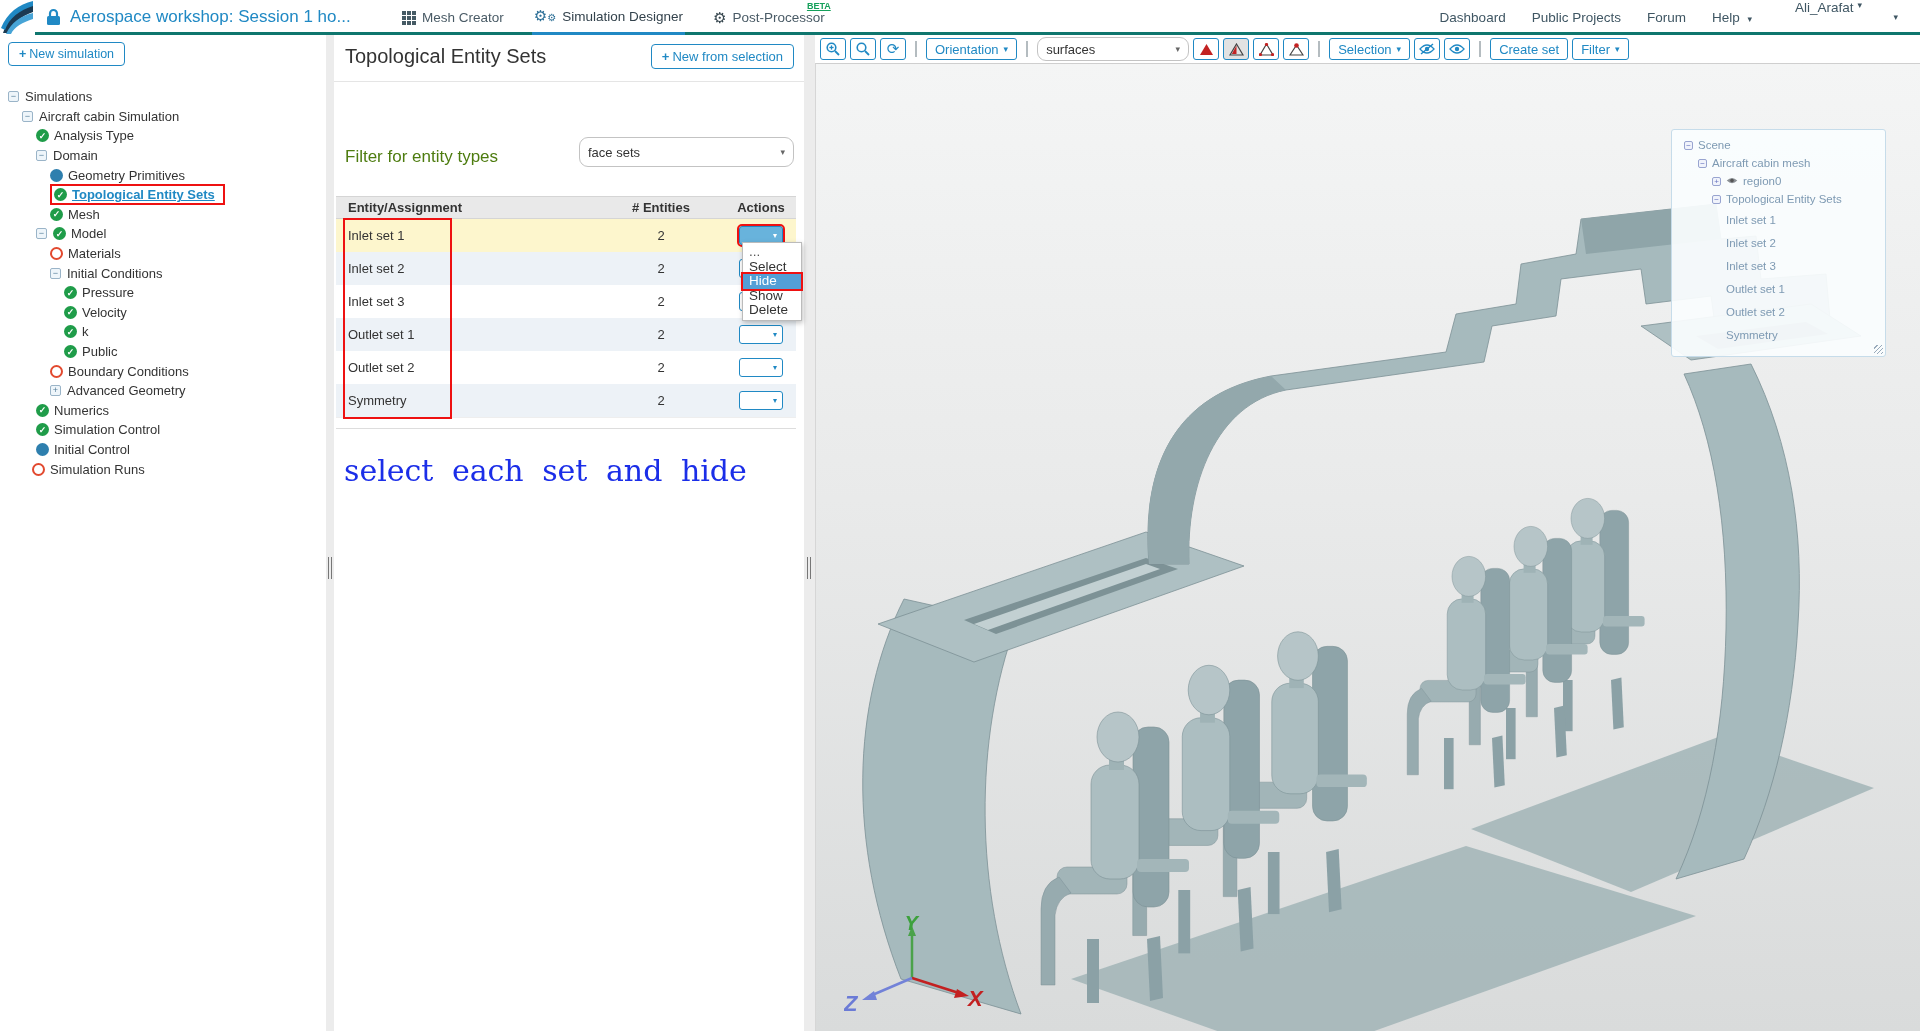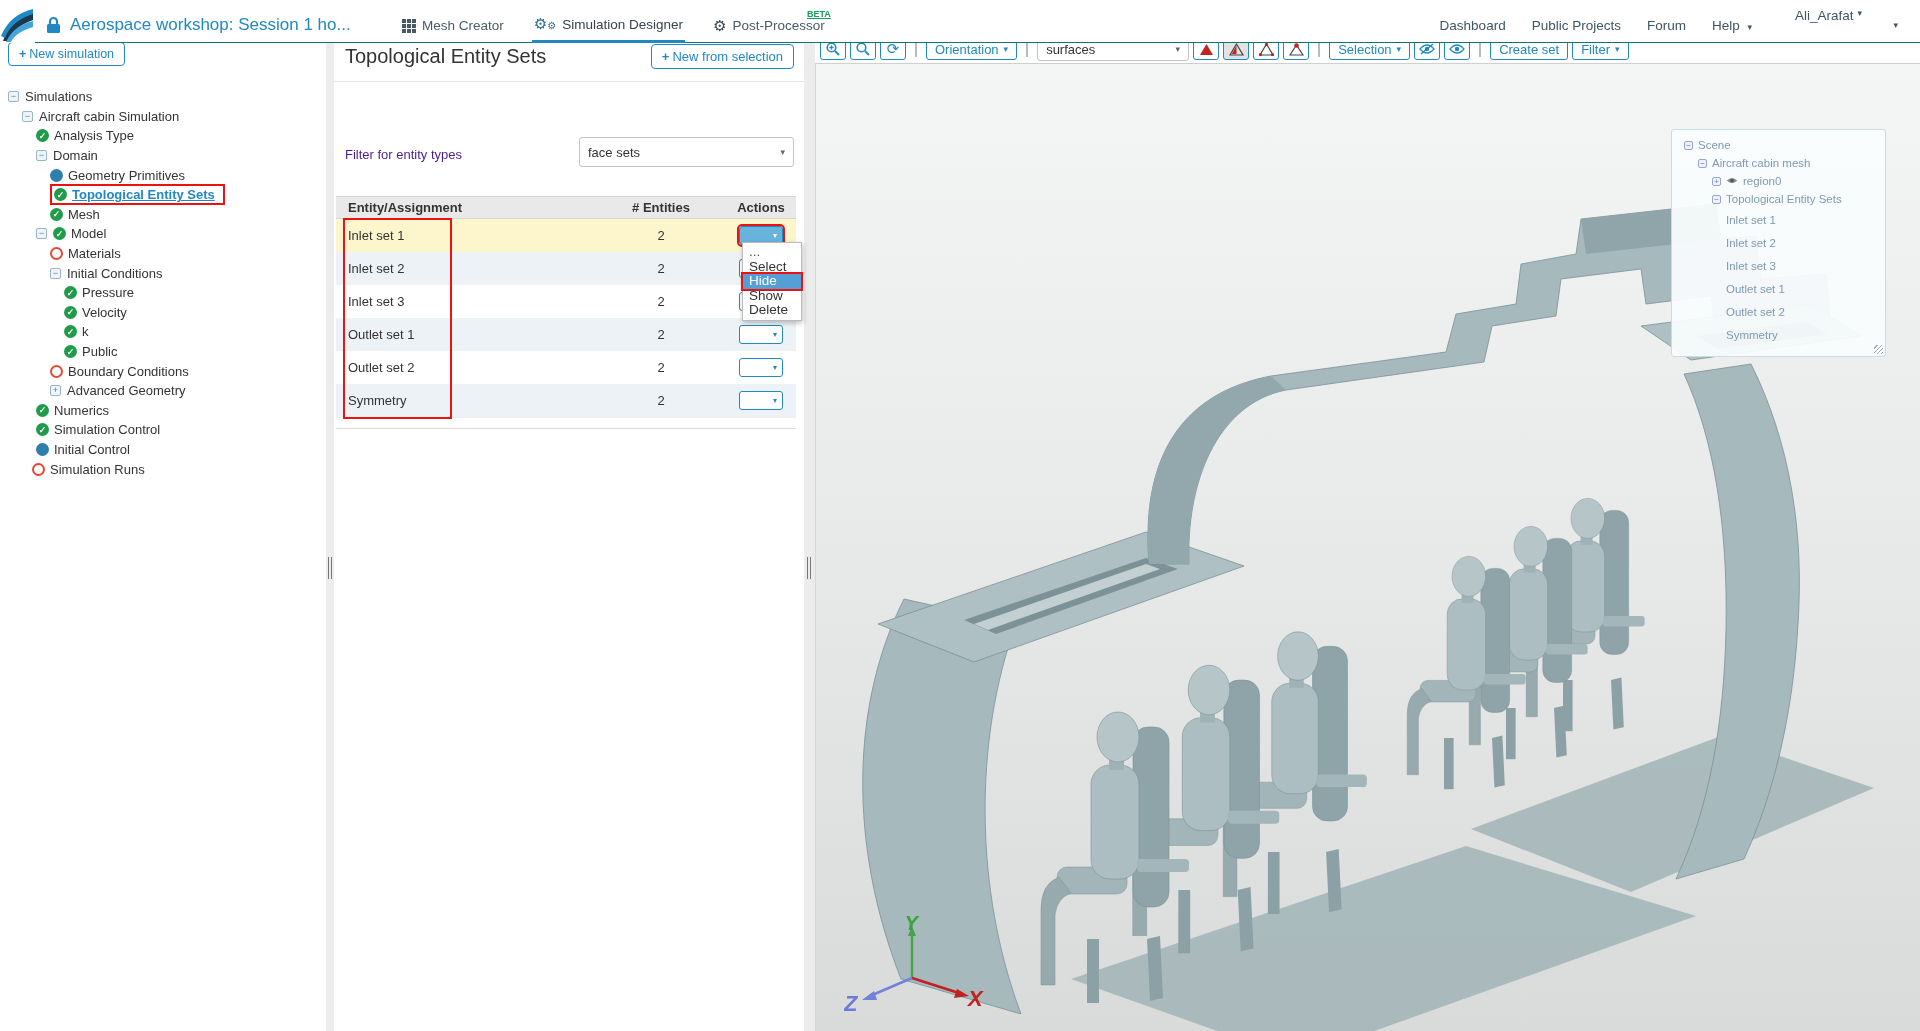--- a/index.html
+++ b/index.html
@@ -1,21 +1,21 @@
 <!DOCTYPE html>
 <html><head>
 <meta charset="utf-8">
 <style>
   * { box-sizing: border-box; margin: 0; padding: 0; }
   html,body { width:1920px; height:1031px; overflow:hidden; background:#fff;
               font-family:"Liberation Sans", sans-serif; }
 
   
-  .topbar { position:absolute; left:0; top:8px; width:1920px; height:35px; background:#fff;
-            border-bottom:1px solid #0f766e; z-index:60; }
+  .topbar { position:absolute; left:0; top:0; width:1920px; height:35px; background:#fff;
+            border-bottom:3px solid #0f766e; z-index:60; }
   .logo { position:absolute; left:0; top:0; width:35px; height:35px; background:#fff; cursor:pointer; }
   .lock { position:absolute; left:46px; top:8px; }
   .proj-title { position:absolute; left:70px; top:7px; font-size:17px; color:#2089c4; cursor:pointer; white-space:nowrap; }
   .tabs { position:absolute; left:400px; top:0; height:35px; display:flex; gap:26px; }
   .tab { position:relative; display:flex; align-items:center; gap:6px; height:35px;
          font-size:13.5px; color:#4a5b66; cursor:pointer; padding:0 2px; }
   .tab.active { border-bottom:3px solid #2089c4; color:#33424c; }
   .tab .beta { position:absolute; top:1px; right:-4px; font-size:9px; color:#14a05a; font-weight:bold;text-decoration:underline; }
   .gear { font-size:15px; color:#2b6e96; }
   .nav { position:absolute; right:168px; top:0; height:35px; display:flex; gap:26px; align-items:center;
@@ -56,22 +56,22 @@
   .handle { position:absolute; top:522px; left:2px; width:6px; height:22px;
             background:repeating-linear-gradient(90deg,#777 0 1px,transparent 1px 3px); cursor:col-resize; }
 
   
   .panel { position:absolute; left:334px; top:35px; width:470px; height:996px; background:#fff; }
   .p-title { position:absolute; left:11px; top:10px; font-size:20px; color:#333; }
   .p-newsel { position:absolute; right:10px; top:9px; font-size:13px; }
   .p-sep { position:absolute; left:0; top:46px; width:100%; border-top:1px solid #e5e5e5; }
   .p-desc { position:absolute; left:11px; top:56px; width:440px; font-size:11.8px; font-style:italic;
             color:#222; line-height:1.5; }
-  .f-label { position:absolute; left:11px; top:112px; font-size:13px; color:#4c1d95; }
-  .selectbox { border:1px solid #c3c3c3; border-radius:3px; background:#fff; display:flex; align-items:center;
+  .f-label { position:absolute; left:11px; top:112px; font-size:17px; color:#4d7c0f; }
+  .selectbox { border:1px solid #c3c3c3; border-radius:9px; background:#fff; display:flex; align-items:center;
                justify-content:space-between; font-size:13px; color:#333; padding:0 8px; cursor:pointer; }
   .f-select { position:absolute; left:245px; top:102px; width:215px; height:30px; }
   .caret { font-size:9px; color:#666; }
 
   .tbl { position:absolute; left:2px; top:161px; width:460px; font-size:13px; color:#333; }
   .tr { display:flex; align-items:center; height:33px; }
   .th { height:23px; background:#e9e9e9; font-weight:bold; border-top:1px solid #d5d5d5; border-bottom:1px solid #d5d5d5; }
   .c-name { width:260px; padding-left:12px; }
   .c-num  { width:130px; text-align:center; }
   .c-act  { width:70px; display:flex; justify-content:center; }
@@ -366,20 +366,21 @@
   </div>
 
   <div class="act-menu" id="act-menu">
       <div class="mi dots">...</div>
       <div class="mi">Select</div>
       <div class="mi active">Hide</div>
       <div class="mi">Show</div>
       <div class="mi">Delete</div>
     </div>
   <div class="red-names"></div>
+  <div class="annot">select each set and hide</div>
 </div>
 
 <div class="divider div2">
     <div class="handle" style="left:3px"></div>
   </div>
 
 <div class="viewer">
   <div class="vtoolbar">
     <button class="vbtn ic">
       <svg width="14" height="14" viewBox="0 0 14 14">

